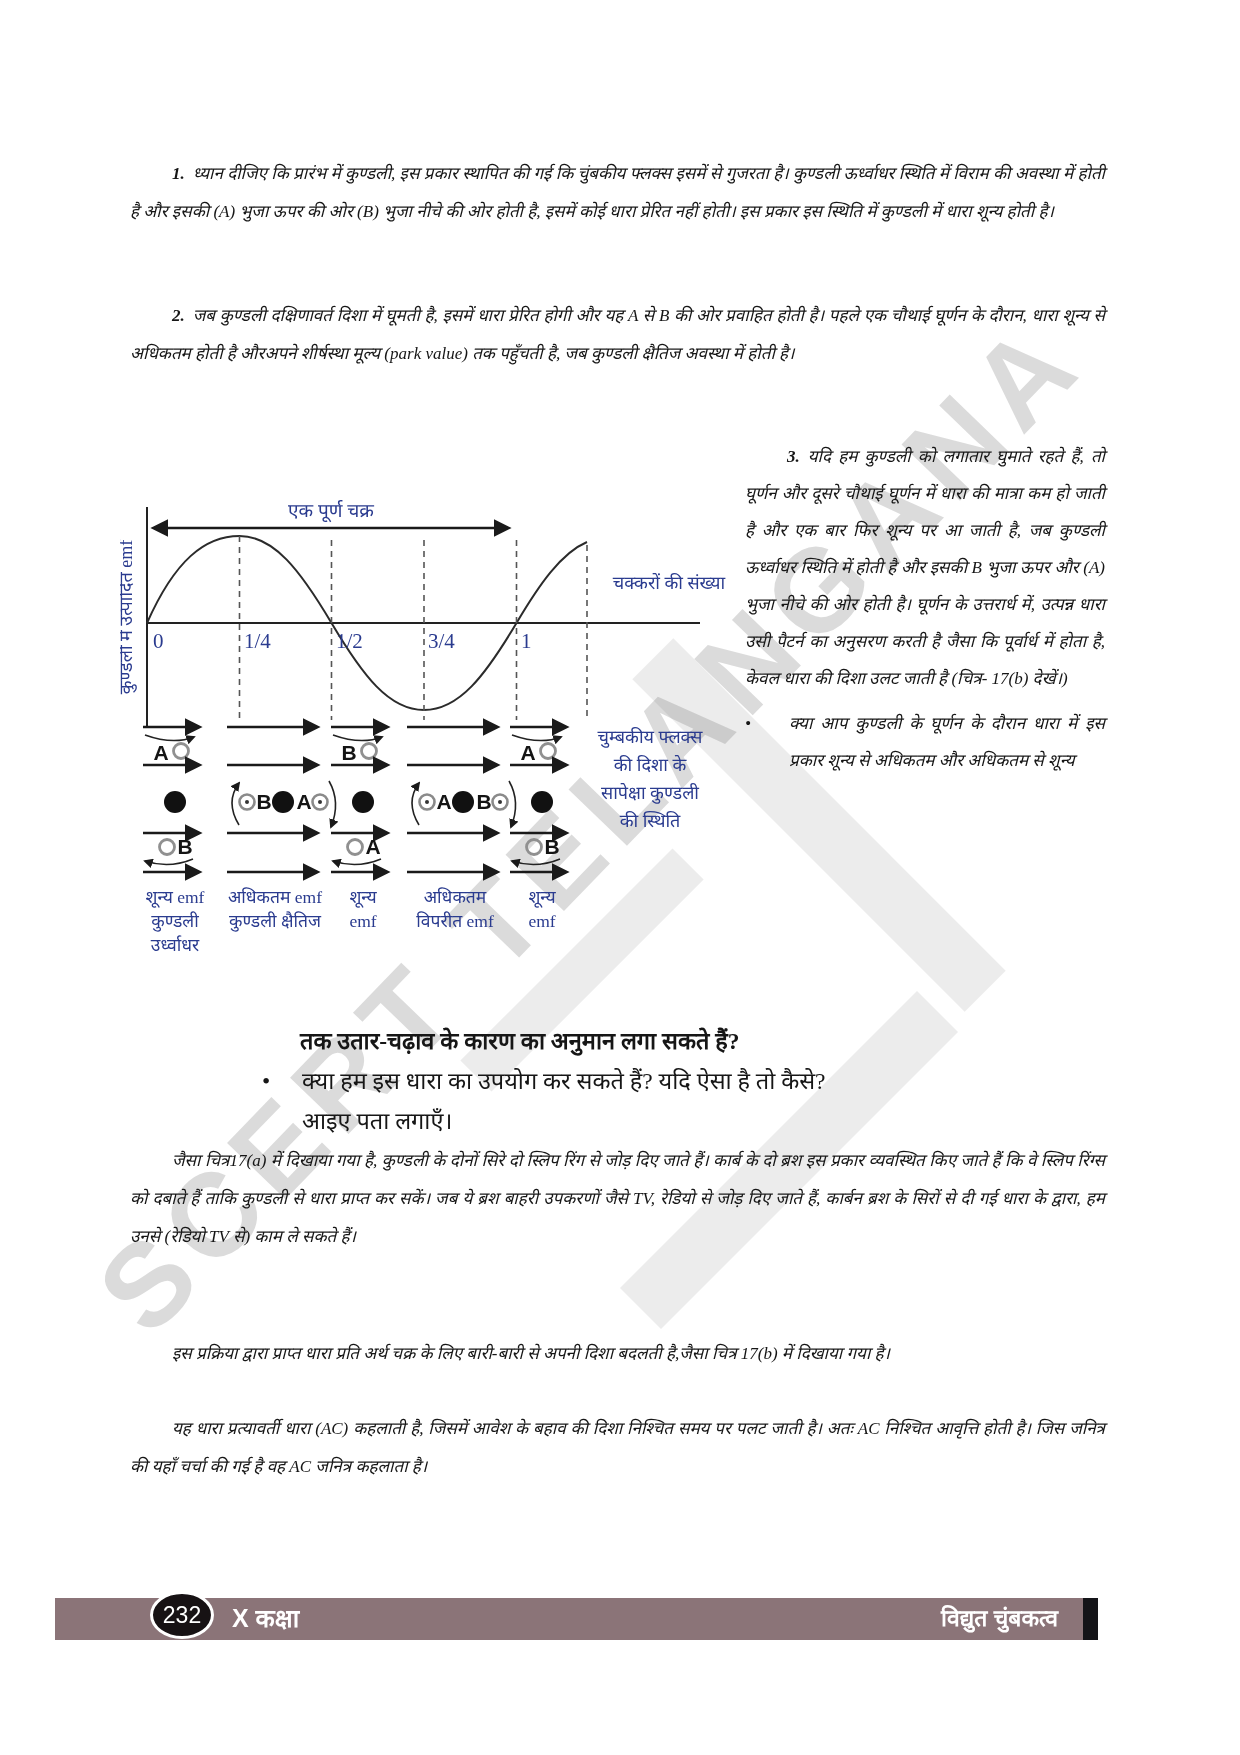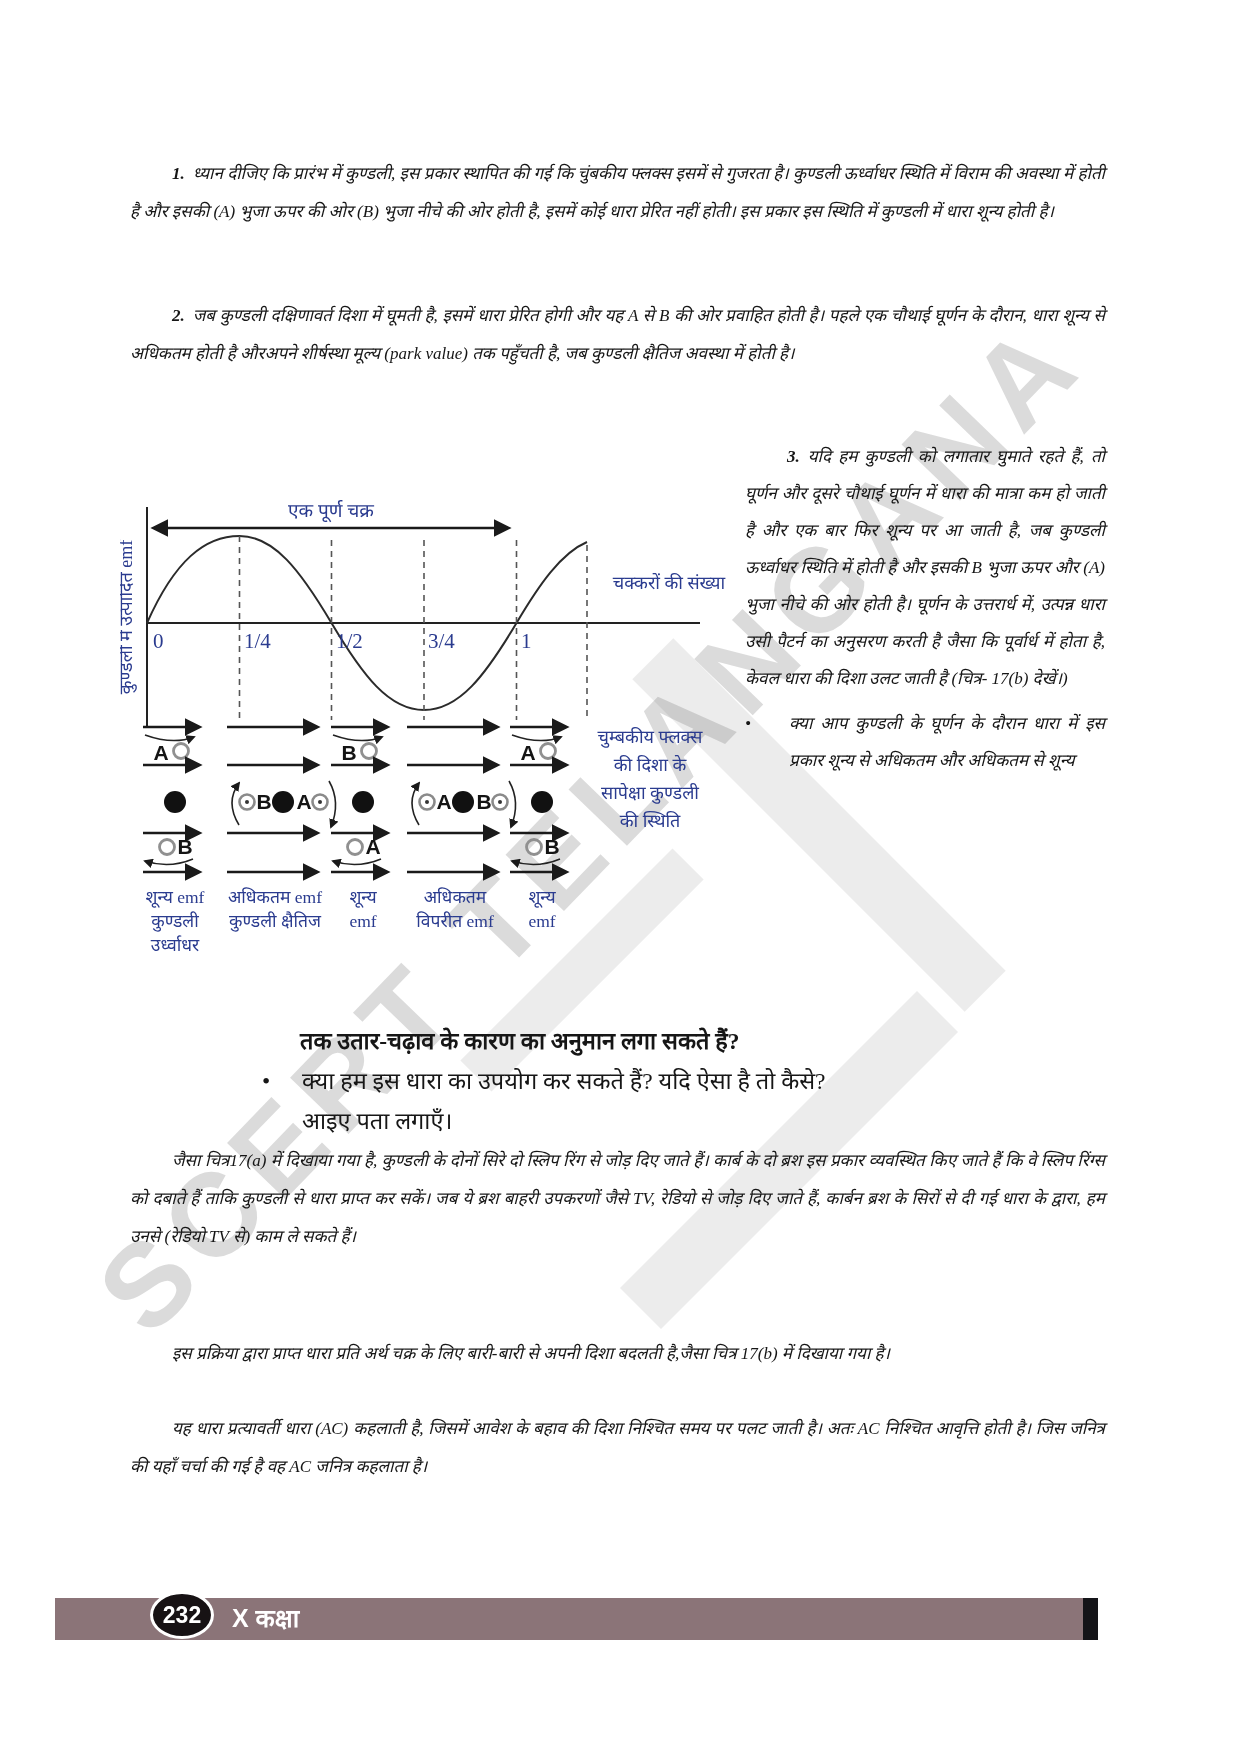--- a/index.html
+++ b/index.html
@@ -24,21 +24,21 @@
   .rbullet .bdot2{position:absolute;left:0;top:0;}
 
   .fig{position:absolute;left:120px;top:495px;width:620px;height:485px;z-index:2;}
   .fig-caption{position:absolute;left:125px;top:988px;width:580px;text-align:center;
         font-size:24px;font-weight:bold;font-style:italic;color:#cf1a20;z-index:2;}
 
   .footer-bar{position:absolute;left:55px;top:1598px;width:1028px;height:42px;background:#8b7478;z-index:3;}
   .footer-block{position:absolute;left:1083px;top:1598px;width:15px;height:42px;background:#141418;z-index:3;}
   .page-badge{position:absolute;left:150px;top:1591px;width:64px;height:48px;background:#171214;
         border:3px solid #ffffff;border-radius:50%;box-sizing:border-box;z-index:4;
-        color:#ffffff;font-family:"Liberation Sans","DejaVu Sans",sans-serif;font-weight:bold;
+        color:#ffffff;font-family:"Liberation Sans","DejaVu Sans",sans-serif;font-weight:normal;
         font-size:23px;text-align:center;line-height:42px;}
   .footer-class{position:absolute;left:232px;top:1598px;height:42px;line-height:40px;color:#ffffff;
         font-family:"Liberation Sans","DejaVu Sans",sans-serif;font-weight:bold;font-size:25px;z-index:4;}
   .footer-chapter{position:absolute;left:830px;top:1598px;width:228px;height:42px;line-height:40px;
         text-align:right;color:#ffffff;font-family:"Liberation Sans","DejaVu Sans",sans-serif;
         font-weight:bold;font-size:23px;z-index:4;}
 
   svg text{font-family:"Liberation Serif","DejaVu Serif",serif;}
   .blue-label{fill:#2a3b8f;}
   .coil-letter{font-family:"Liberation Sans","DejaVu Sans",sans-serif;font-weight:bold;font-size:21px;fill:#141414;}
@@ -223,14 +223,15 @@
 
   <div class="para indent" style="left:130px;top:1410px;width:975px;">
     <span>यह धारा प्रत्यावर्ती धारा (AC) कहलाती है, जिसमें आवेश के बहाव की दिशा निश्चित समय पर पलट जाती है। अतः AC निश्चित आवृत्ति होती है। जिस जनित्र की यहाँ चर्चा की गई है वह  AC जनित्र कहलाता है।</span>
   </div>
 
 
   <div class="footer-bar"></div>
   <div class="footer-block"></div>
   <div class="page-badge">232</div>
   <div class="footer-class">X कक्षा</div>
+  <div class="footer-chapter">विद्युत चुंबकत्व</div>
 
 </div>
 
 </body></html>

